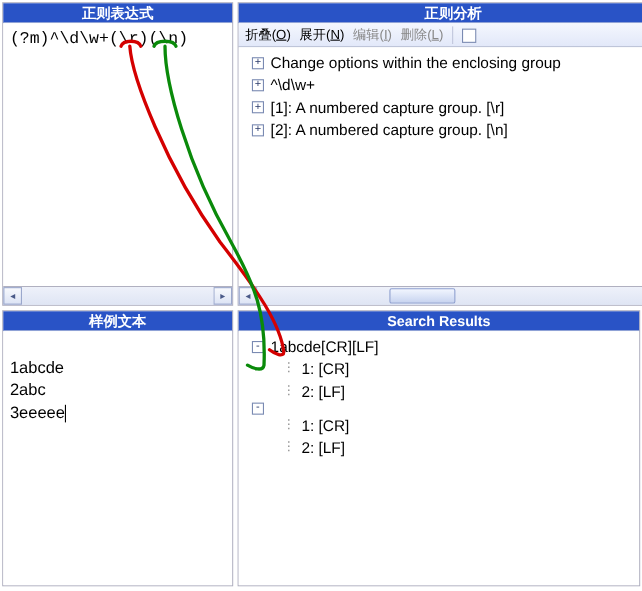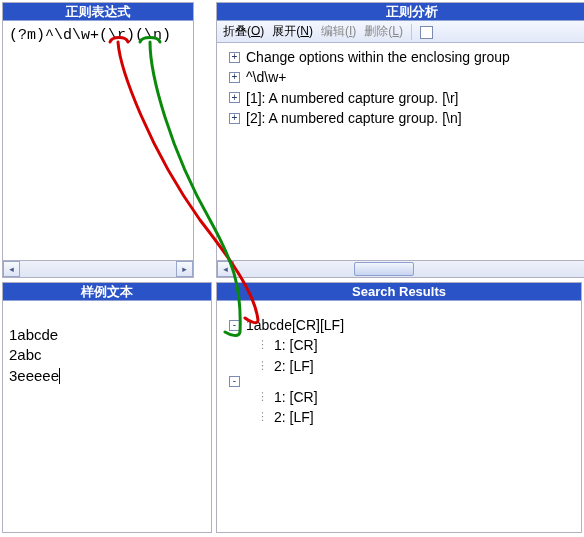--- a/index.html
+++ b/index.html
@@ -151,21 +151,21 @@
   }
   svg.overlay {
     position:absolute;
     left:0; top:0;
     pointer-events:none;
   }
 </style>
 </head>
 <body>
 
-<div class="panel" style="left:2px; top:2px; width:192px; height:276px;">
+<div class="panel" style="left:2px; top:2px; width:210px; height:276px;">
   <div class="panel-header">正则表达式</div>
   <div class="panel-body">
     <div class="regex-text">(?m)^\d\w+(\r)(\n)</div>
   </div>
   <div class="hscroll">
     <div class="btn">◂</div>
     <div class="track"></div>
     <div class="btn">▸</div>
   </div>
 </div>
@@ -217,21 +217,21 @@
 
 <div class="panel" style="left:2px; top:282px; width:210px; height:251px;">
   <div class="panel-header">样例文本</div>
   <div class="panel-body">
     <div class="sample-text" id="sample-text"><span>1abcde</span>
 <span>2abc</span>
 <span>3eeeee</span><span class="caret"></span></div>
   </div>
 </div>
 
-<div class="panel" style="left:216px; top:282px; width:366px; height:251px;gap:10px;">
+<div class="panel" style="left:216px; top:282px; width:366px; height:251px;">
   <div class="panel-header">Search Results</div>
   <div class="panel-body">
     <div class="tree" id="results-tree">
         <div class="tree-row">
           <span class="indent" style="width: 10px;"></span>
           <span class="twisty">-</span>
           <span class="tree-label">1abcde[CR][LF]</span>
         </div>
         <div class="tree-row">
           <span class="indent" style="width: 38px;"></span>

